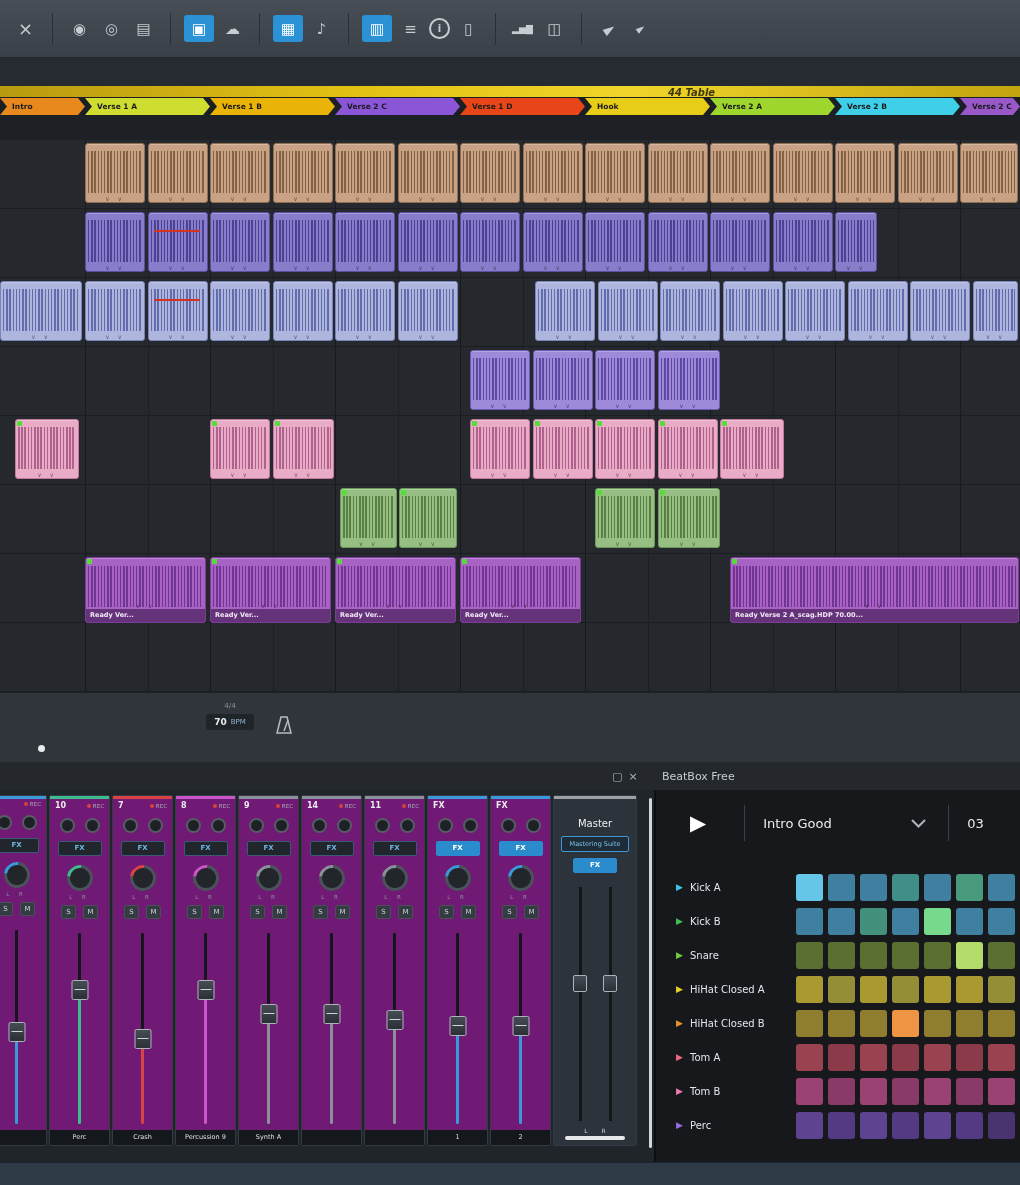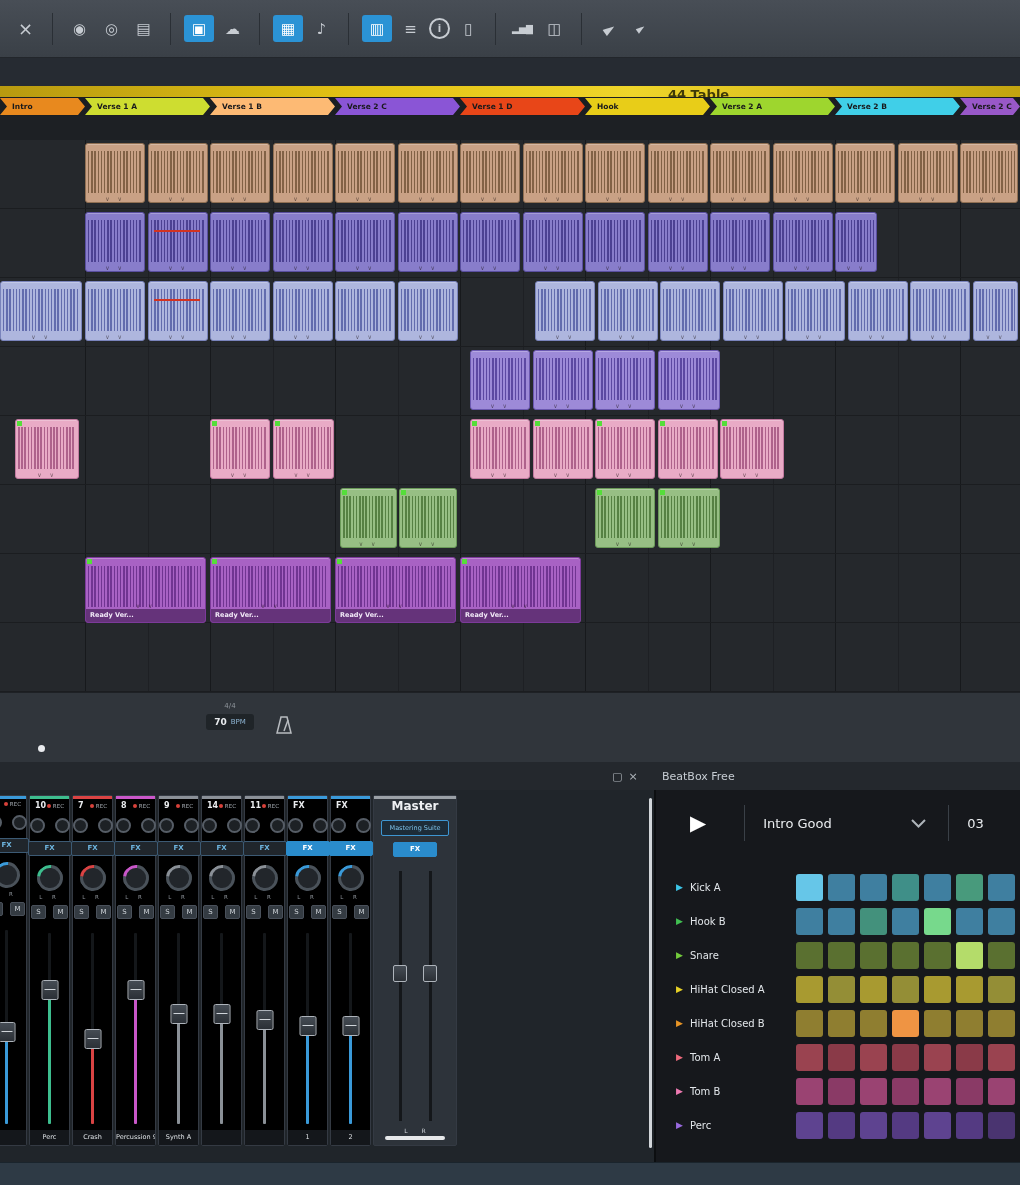--- a/index.html
+++ b/index.html
@@ -11,21 +11,21 @@
   .tb-icon{min-width:27px;height:27px;display:flex;align-items:center;justify-content:center;
     color:#c7ccd2;font-size:15px;border-radius:3px;cursor:pointer;}
   .tb-icon.accent{background:#2b93d5;color:#fff;min-width:30px;}
   .tb-icon.circle{min-width:17px;height:17px;border:2px solid #c7ccd2;border-radius:50%;font-size:10px;font-weight:bold;}
   .tb-sep{width:1px;height:32px;background:#2a2f35;margin:0 8px;}
 
   
   .subbar{position:absolute;left:0;right:0;top:58px;height:28px;background:#262b32;}
   .songbar{position:absolute;left:0;right:0;top:86px;height:11px;
     background:linear-gradient(90deg,#b89a10,#e3c214 35%,#efd52a 62%,#c2a410);}
-  .songbar-label{position:absolute;left:668px;top:1px;font-size:13px;font-weight:bold;color:#3f3a07;}
+  .songbar-label{position:absolute;left:668px;top:1px;font-size:10px;font-weight:bold;color:#3f3a07;font-style:italic;}
   .markers{position:absolute;left:0;right:0;top:97px;height:19px;background:#1b1e22;}
   .marker{position:absolute;top:1px;height:17px;display:flex;align-items:center;padding-left:12px;box-sizing:border-box;
     font-size:7.5px;font-weight:bold;color:#19191c;white-space:nowrap;overflow:hidden;
     clip-path:polygon(0 0,calc(100% - 7px) 0,100% 50%,calc(100% - 7px) 100%,0 100%,7px 50%);}
   .ruler{position:absolute;left:0;right:0;top:116px;height:24px;background:linear-gradient(#d8d8dc,#bcbcc1);
     border-bottom:1px solid #8e8e93;}
   .ruler::before{content:"";position:absolute;left:0;right:0;bottom:0;height:6px;
     background:repeating-linear-gradient(90deg,#86868b 0 1px,transparent 1px 15.6px);}
   .ruler::after{content:"";position:absolute;left:0;right:0;bottom:0;height:12px;
     background:repeating-linear-gradient(90deg,#6a6a70 0 1px,transparent 1px 62.5px);background-position:85px 0;}
@@ -63,21 +63,21 @@
 
   
   .panelbar{position:absolute;left:0;right:0;top:762px;height:28px;background:#24282d;border-bottom:1px solid #121417;}
   .pb-controls{position:absolute;left:612px;top:8px;font-size:11px;color:#aeb4ba;letter-spacing:6px;cursor:pointer;}
   .pb-title{position:absolute;left:662px;top:8px;font-size:11px;color:#c6ccd2;}
 
   
   .bottom{position:absolute;left:0;right:0;top:790px;height:372px;}
   .mixer{position:absolute;left:0;top:0;bottom:0;width:654px;background:#20252a;overflow:hidden;}
   .strips{position:absolute;left:-14px;top:5px;bottom:16px;display:flex;gap:2px;}
-  .strip{width:41px;background:#000000;border:1px solid #343a43;border-radius:2px;box-sizing:border-box;
+  .strip{width:61px;background:#701a75;border:1px solid #343a43;border-radius:2px;box-sizing:border-box;
     display:flex;flex-direction:column;align-items:center;position:relative;}
   .strip-top{height:3px;width:100%;background:var(--c,#777);}
   .strip-head{width:100%;display:flex;justify-content:space-between;align-items:center;padding:2px 5px;box-sizing:border-box;}
   .strip-num{font-size:8px;font-weight:bold;color:#eaecef;}
   .strip-rec{font-size:5.5px;color:#a9afb6;display:flex;align-items:center;gap:2px;cursor:pointer;}
   .strip-rec::before{content:"";width:4px;height:4px;border-radius:50%;background:#d8413a;}
   .mini-knobs{display:flex;gap:10px;margin-top:6px;}
   .mini-knob{width:11px;height:11px;border-radius:50%;background:#1d2125;border:2px solid #565d66;cursor:pointer;}
   .fx-btn{margin-top:8px;width:42px;height:13px;line-height:13px;text-align:center;font-size:7px;font-weight:bold;
     color:#6db4de;background:#20262c;border:1px solid #3c5a74;border-radius:2px;cursor:pointer;}
@@ -90,21 +90,21 @@
     background:#343b42;border:1px solid #49505a;border-radius:2px;cursor:pointer;}
   .fader-zone{flex:1;width:100%;position:relative;margin-top:10px;margin-bottom:2px;}
   .fader-track{position:absolute;left:50%;top:4px;bottom:4px;width:3px;margin-left:-1.5px;background:#14171a;border-radius:1px;}
   .fader-level{position:absolute;left:50%;width:3px;margin-left:-1.5px;bottom:4px;border-radius:1px;}
   .fader-cap{position:absolute;left:50%;transform:translateX(-50%);width:15px;height:18px;
     background:linear-gradient(#454c54,#2b3036);border:1px solid #aeb4bb;border-radius:2px;cursor:grab;}
   .fader-cap::after{content:"";position:absolute;left:2px;right:2px;top:8px;height:1px;background:#cfd4d9;}
   .strip-name{width:100%;height:15px;line-height:15px;background:#14171b;color:#dde1e5;font-size:6.5px;
     text-align:center;white-space:nowrap;overflow:hidden;}
   .strip.master{width:84px;background:#2d333a;}
-  .master-head{font-size:12px;font-weight:bold;color:#eef0f3;margin-top:0;}
+  .master-head{font-size:10px;font-weight:normal;color:#eef0f3;margin-top:19px;}
   .suite-btn{margin-top:7px;width:66px;height:14px;line-height:14px;text-align:center;font-size:6.5px;
     color:#7cc0e8;background:#1d2c38;border:1px solid #3e96d2;border-radius:2px;cursor:pointer;}
   .strip.master .fx-btn{margin-top:6px;}
   .dual-fader{flex:1;width:100%;display:flex;justify-content:center;gap:18px;margin-top:10px;}
   .sub-fader{position:relative;width:12px;}
   .sub-track{position:absolute;left:50%;top:4px;bottom:4px;width:3px;margin-left:-1.5px;background:#14171a;}
   .sub-cap{position:absolute;left:50%;transform:translateX(-50%);top:38%;width:12px;height:15px;
     background:linear-gradient(#454c54,#2b3036);border:1px solid #aeb4bb;border-radius:2px;cursor:grab;}
   .master-lr{font-size:6px;color:#cfd4d9;margin:2px 0;letter-spacing:14px;padding-left:14px;}
   .master-bar{width:72%;height:4px;background:#e6e8ea;border-radius:2px;margin-bottom:5px;}
@@ -163,21 +163,21 @@
     <span class="songbar-label">44 Table</span>
   </div>
 
   <div class="markers">
       <div class="marker" style="left: 0px; width: 85px; background: rgb(232, 137, 30);">
         <span>Intro</span>
       </div>
       <div class="marker" style="left: 85px; width: 125px; background: rgb(206, 221, 48);">
         <span>Verse 1 A</span>
       </div>
-      <div class="marker" style="left: 210px; width: 125px; background: #fdba74;">
+      <div class="marker" style="left: 210px; width: 125px; background: #eab308;">
         <span>Verse 1 B</span>
       </div>
       <div class="marker" style="left: 335px; width: 125px; background: rgb(138, 85, 214);">
         <span>Verse 2 C</span>
       </div>
       <div class="marker" style="left: 460px; width: 125px; background: rgb(232, 70, 24);">
         <span>Verse 1 D</span>
       </div>
       <div class="marker" style="left: 585px; width: 125px; background: rgb(232, 205, 24);">
         <span>Hook</span>
@@ -414,20 +414,24 @@
             <div class="clip-label">Ready Ver...</div>
           </div>
           <div class="clip dot labeled" style="left: 335px; width: 121px;">
             <div class="wave"></div>
             <div class="clip-label">Ready Ver...</div>
           </div>
           <div class="clip dot labeled" style="left: 460px; width: 121px;">
             <div class="wave"></div>
             <div class="clip-label">Ready Ver...</div>
           </div>
+          <div class="clip dot labeled" style="left: 730px; width: 289px;">
+            <div class="wave"></div>
+            <div class="clip-label">Ready Verse 2 A_scag.HDP  70.00...</div>
+          </div>
         </div>
         <div class="track-lane" style="top: 483px; --fill: #888; --border: #555; --wave: #444; --ch: 60px;"></div>
       </div>
   </div>
 
   <div class="transport">
     <span class="tp-dot"></span>
     <span class="tp-sig">4/4</span>
     <span class="tp-bpm">
       <span class="tp-bpm-val">70</span>
@@ -706,21 +710,21 @@
               <div class="bb-cell" style="background: rgb(63, 127, 160);"></div>
               <div class="bb-cell" style="background: rgb(63, 127, 160);"></div>
               <div class="bb-cell" style="background: rgb(63, 143, 136);"></div>
               <div class="bb-cell" style="background: rgb(63, 127, 160);"></div>
               <div class="bb-cell" style="background: rgb(72, 154, 124);"></div>
               <div class="bb-cell" style="background: rgb(63, 127, 160);"></div>
             </div>
           </div>
           <div class="bb-row">
             <span class="bb-tri" style="color: rgb(65, 192, 82);">▶</span>
-            <span class="bb-label">Hook B</span>
+            <span class="bb-label">Kick B</span>
             <div class="bb-cells">
               <div class="bb-cell" style="background: rgb(63, 127, 160);"></div>
               <div class="bb-cell" style="background: rgb(63, 127, 160);"></div>
               <div class="bb-cell" style="background: rgb(67, 145, 124);"></div>
               <div class="bb-cell" style="background: rgb(63, 127, 160);"></div>
               <div class="bb-cell" style="background: rgb(119, 217, 140);"></div>
               <div class="bb-cell" style="background: rgb(63, 127, 160);"></div>
               <div class="bb-cell" style="background: rgb(63, 127, 160);"></div>
             </div>
           </div>

